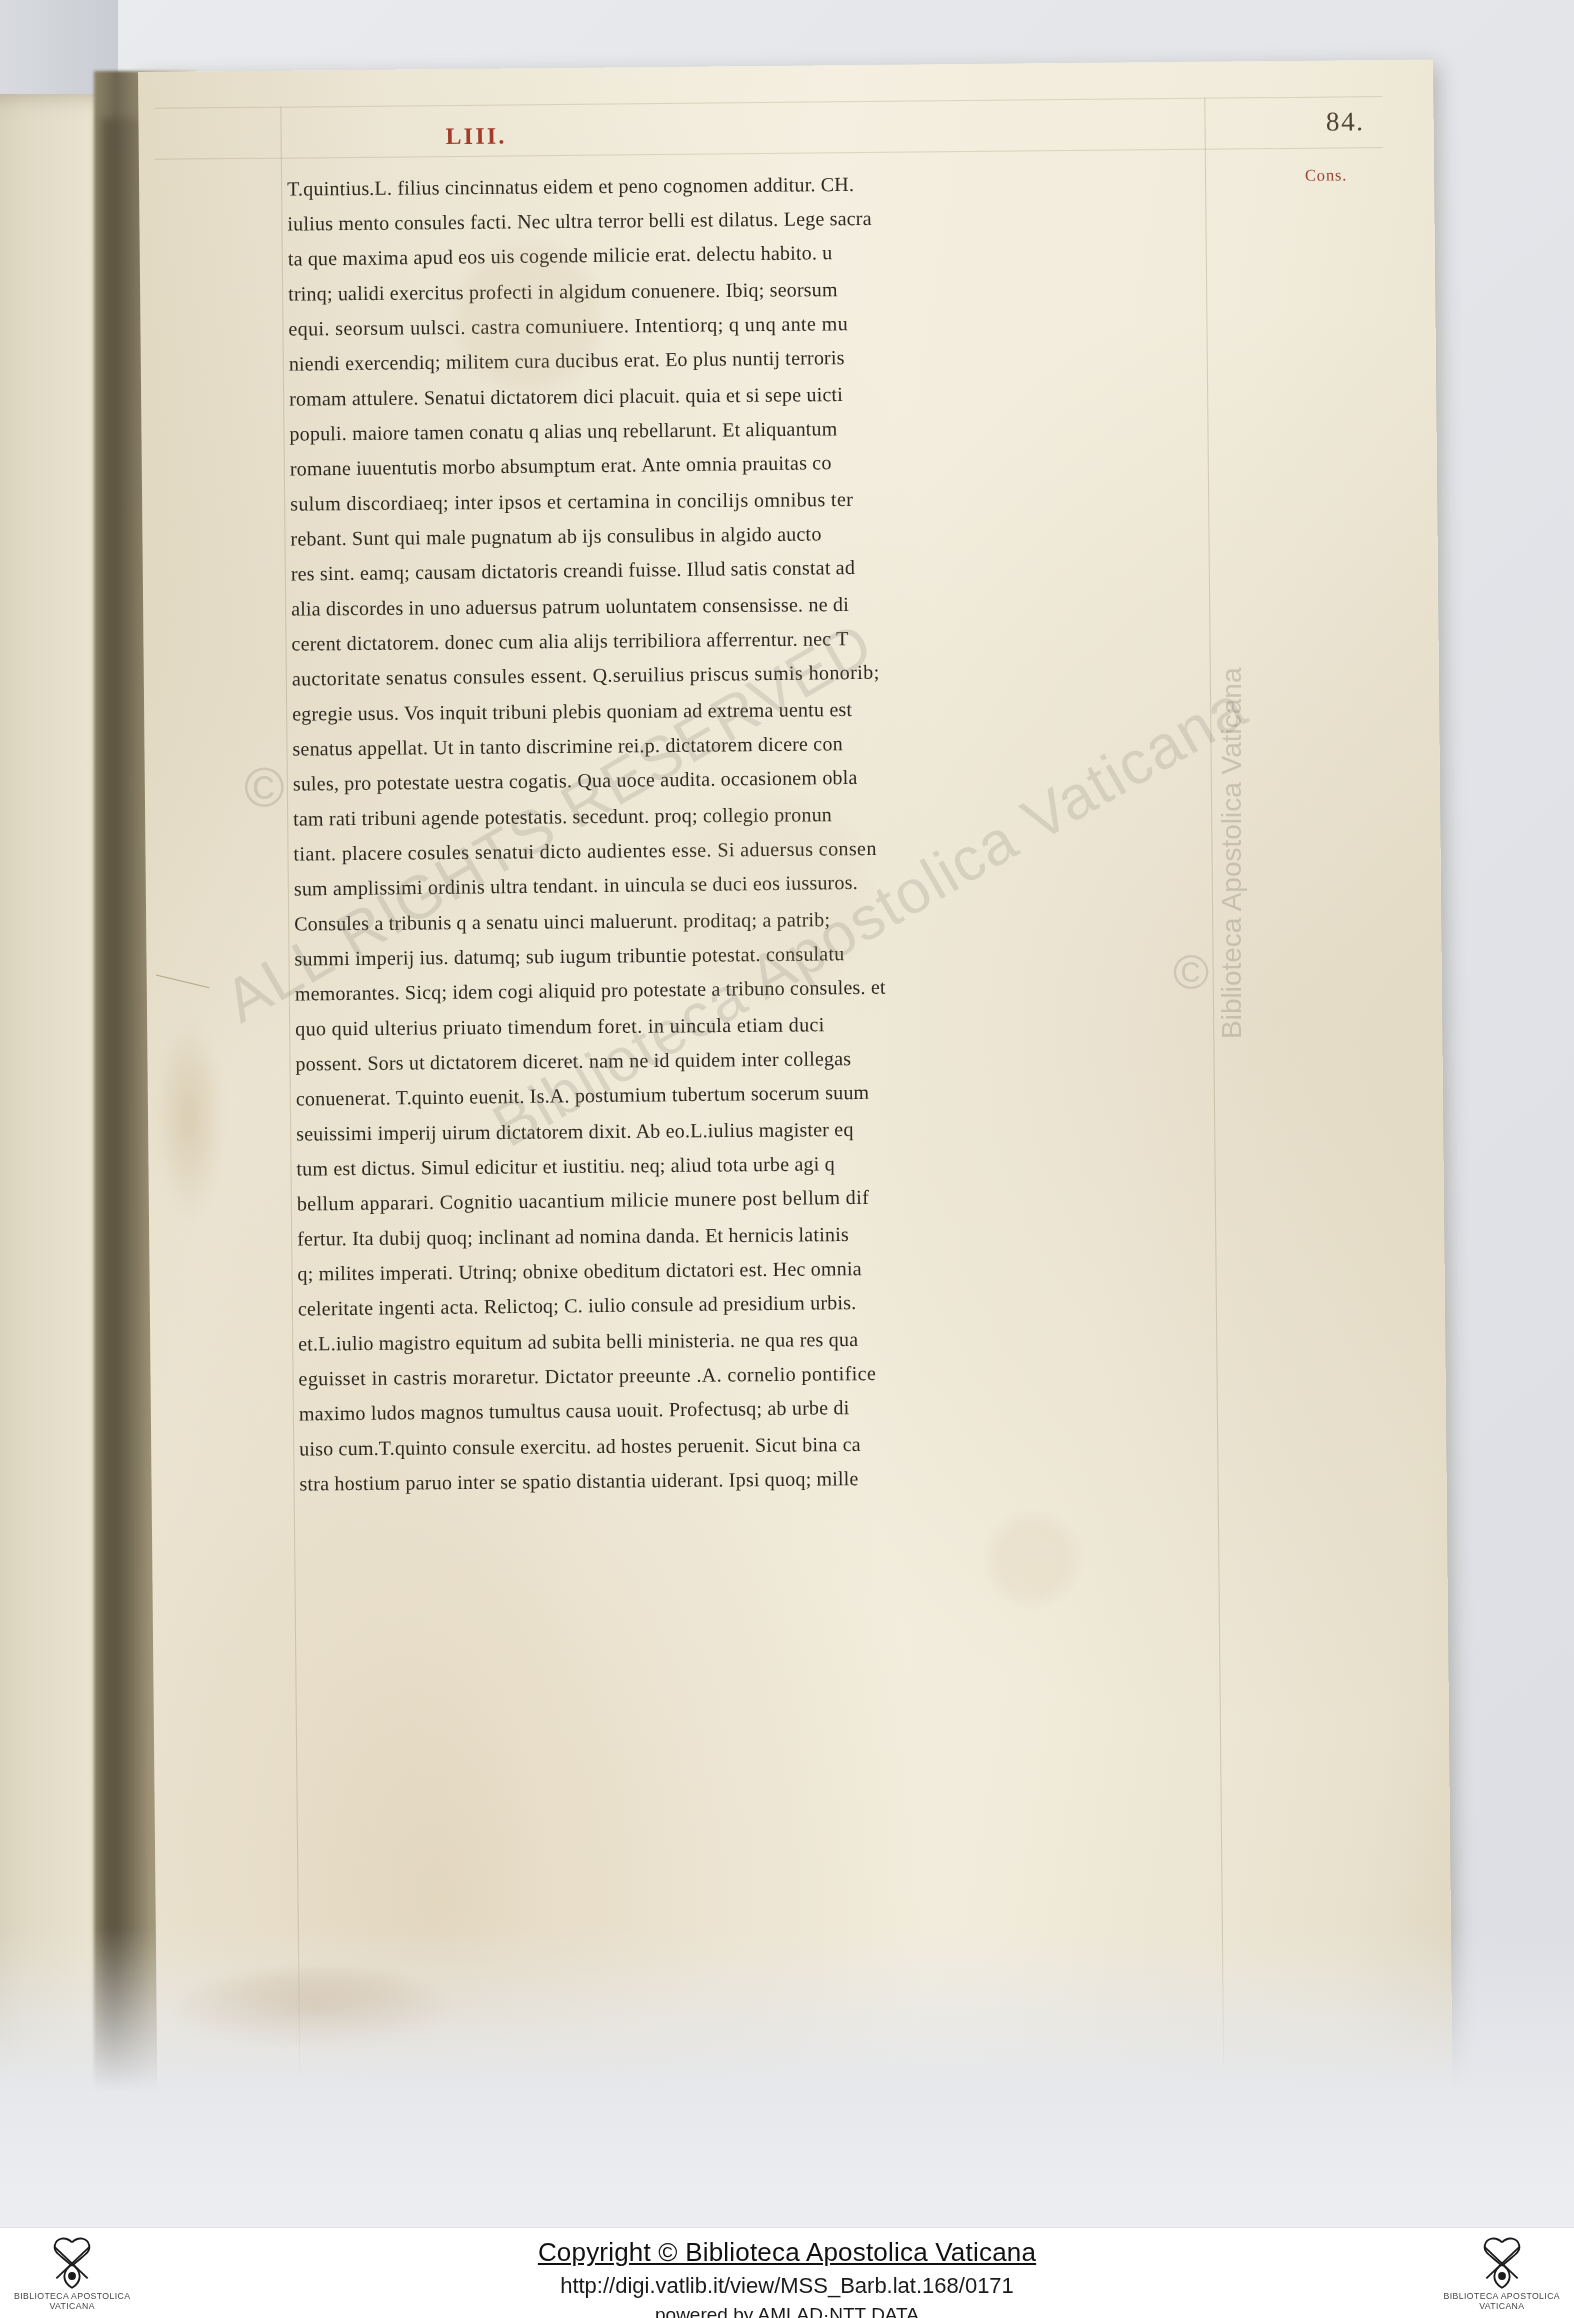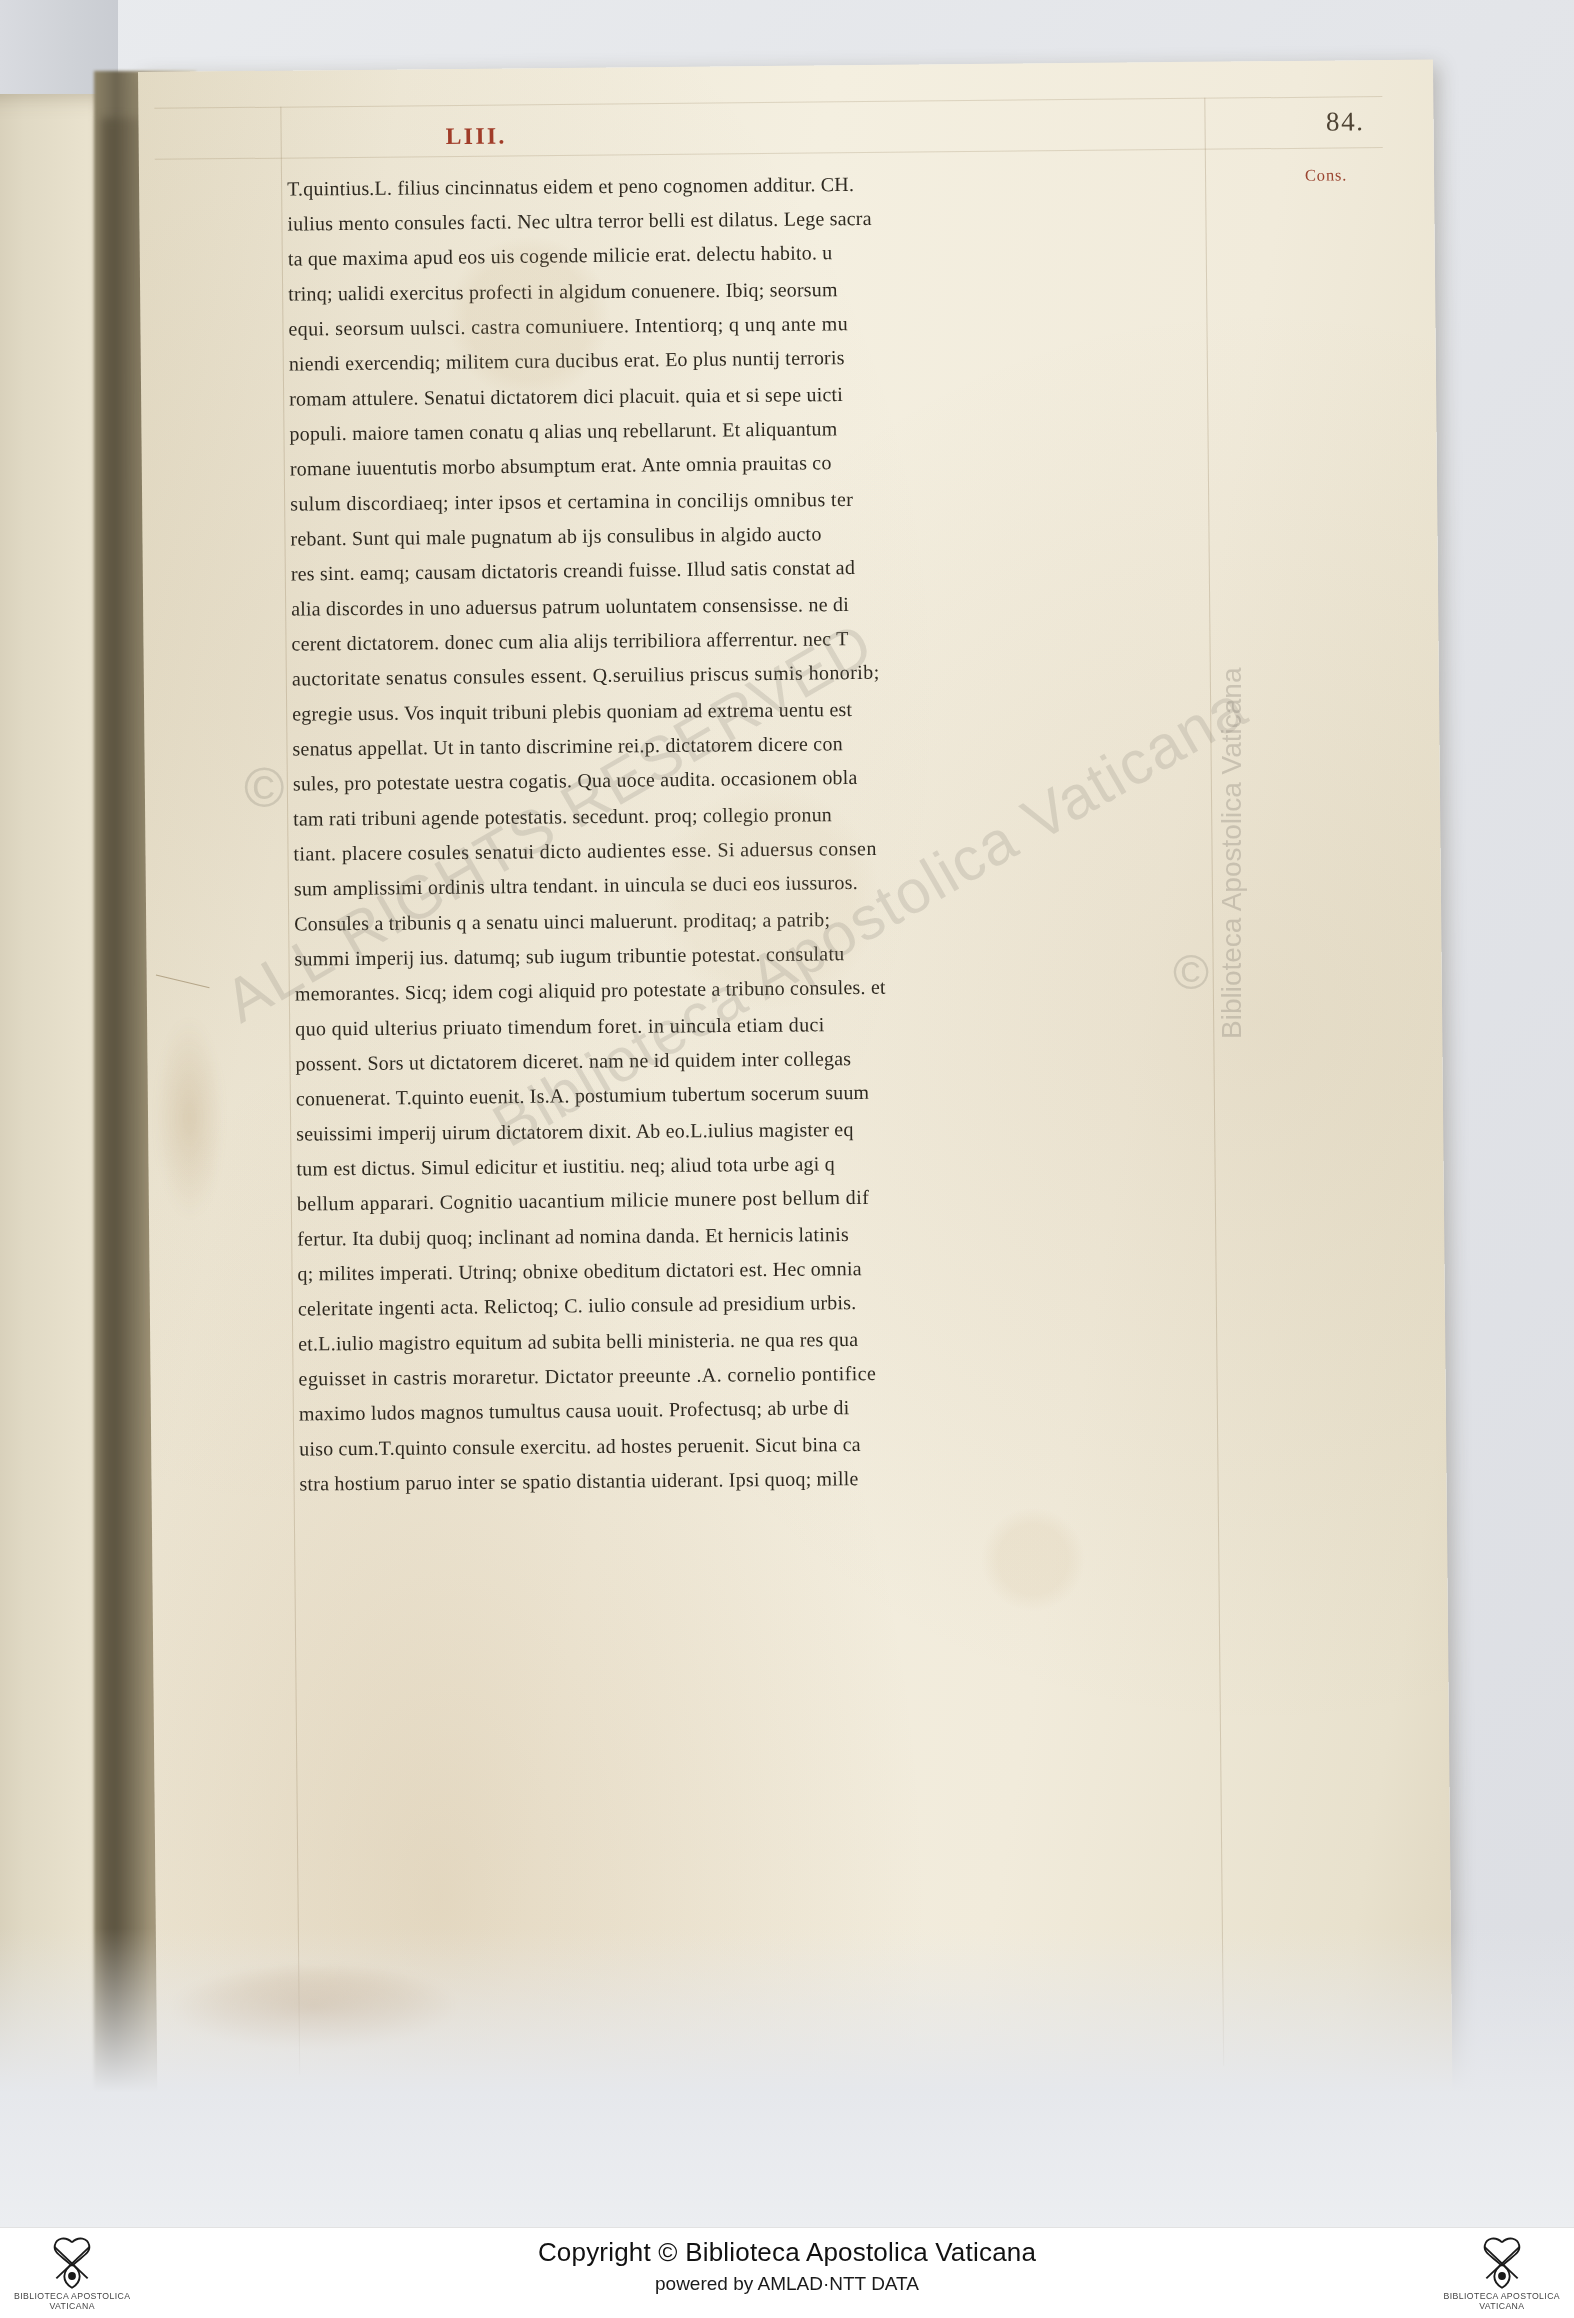--- a/index.html
+++ b/index.html
@@ -247,20 +247,21 @@
   .footer-center {
     position: absolute;
     left: 0; right: 0; top: 0;
     text-align: center;
     padding-top: 9.4px;
   }
   .footer-line1 {
     font-size: 26px;
     color: #111111;
     letter-spacing: 0.2px;
+    text-decoration: underline;
   }
   .footer-line2 {
     font-size: 22px;
     color: #1a1a1a;
     margin-top: 4.7px;
   }
   .footer-line3 {
     font-size: 19px;
     color: #1a1a1a;
     margin-top: 4.7px;
@@ -396,20 +397,21 @@
         <path d="M64 18 L22 58"></path>
         <path d="M42 40 C30 48 28 62 42 70 C56 62 54 48 42 40 Z"></path>
       </g>
       <circle cx="42" cy="55" r="5" fill="#1b1b1b"></circle>
     </svg>
     <div class="crest-caption">BIBLIOTECA APOSTOLICA VATICANA</div>
   </div>
 
   <div class="footer-center">
     <div class="footer-line1">Copyright © Biblioteca Apostolica Vaticana</div>
+    <div class="footer-line2">http://digi.vatlib.it/view/MSS_Barb.lat.168/0171</div>
     <div class="footer-line3">powered by AMLAD·NTT DATA</div>
   </div>
 
   <div class="crest crest-right">
     <svg width="66" height="61" viewBox="0 0 84 78" aria-hidden="true">
       <g fill="none" stroke="#1b1b1b" stroke-width="2.4">
         <path d="M42 12 C34 4 22 6 20 16 C18 26 30 30 42 42"></path>
         <path d="M42 12 C50 4 62 6 64 16 C66 26 54 30 42 42"></path>
         <path d="M20 18 L62 58"></path>
         <path d="M64 18 L22 58"></path>

